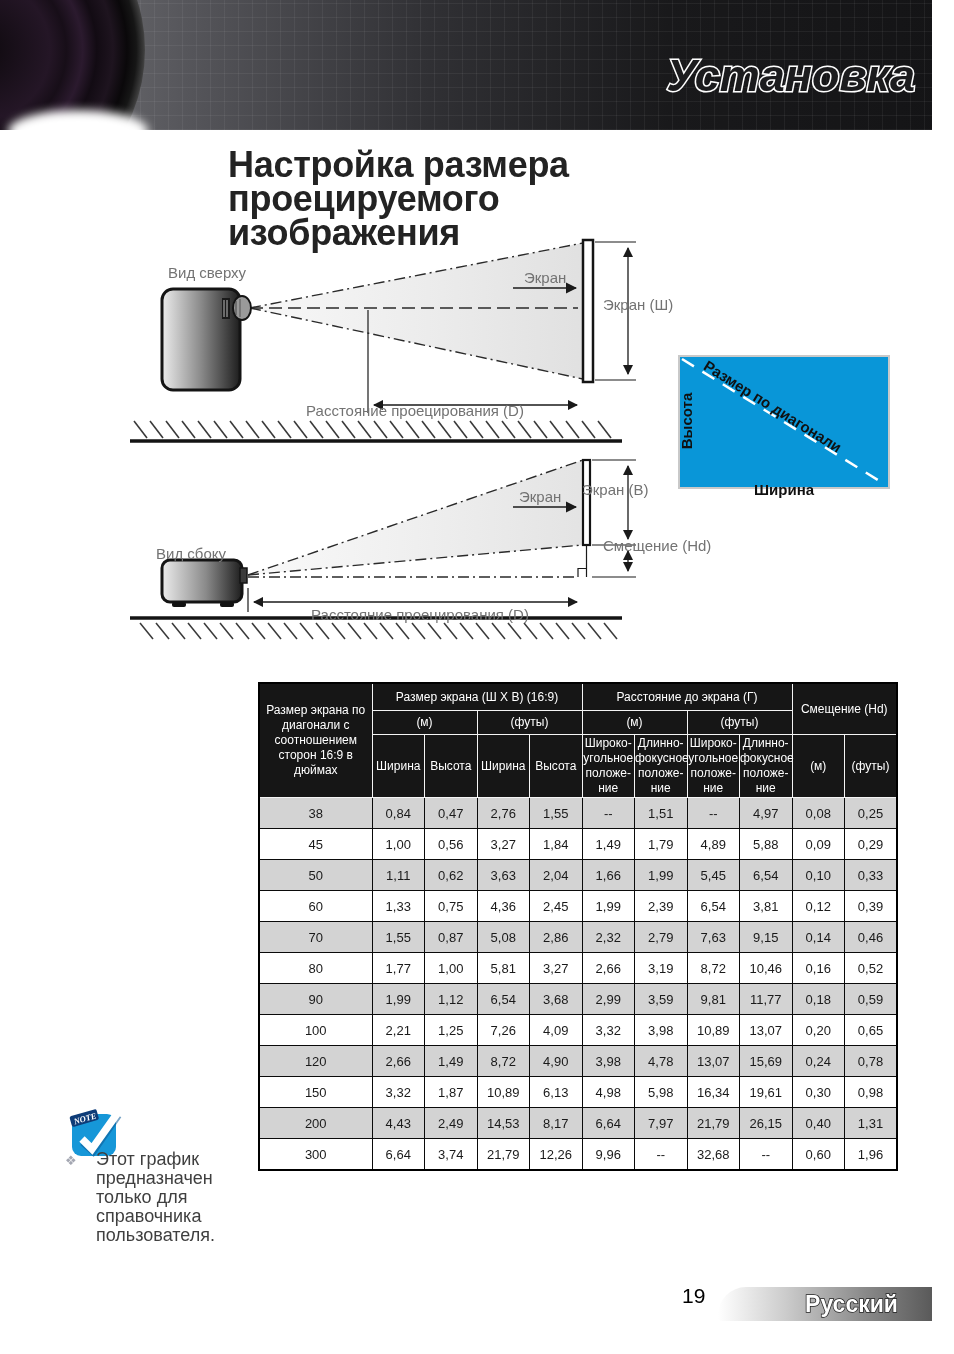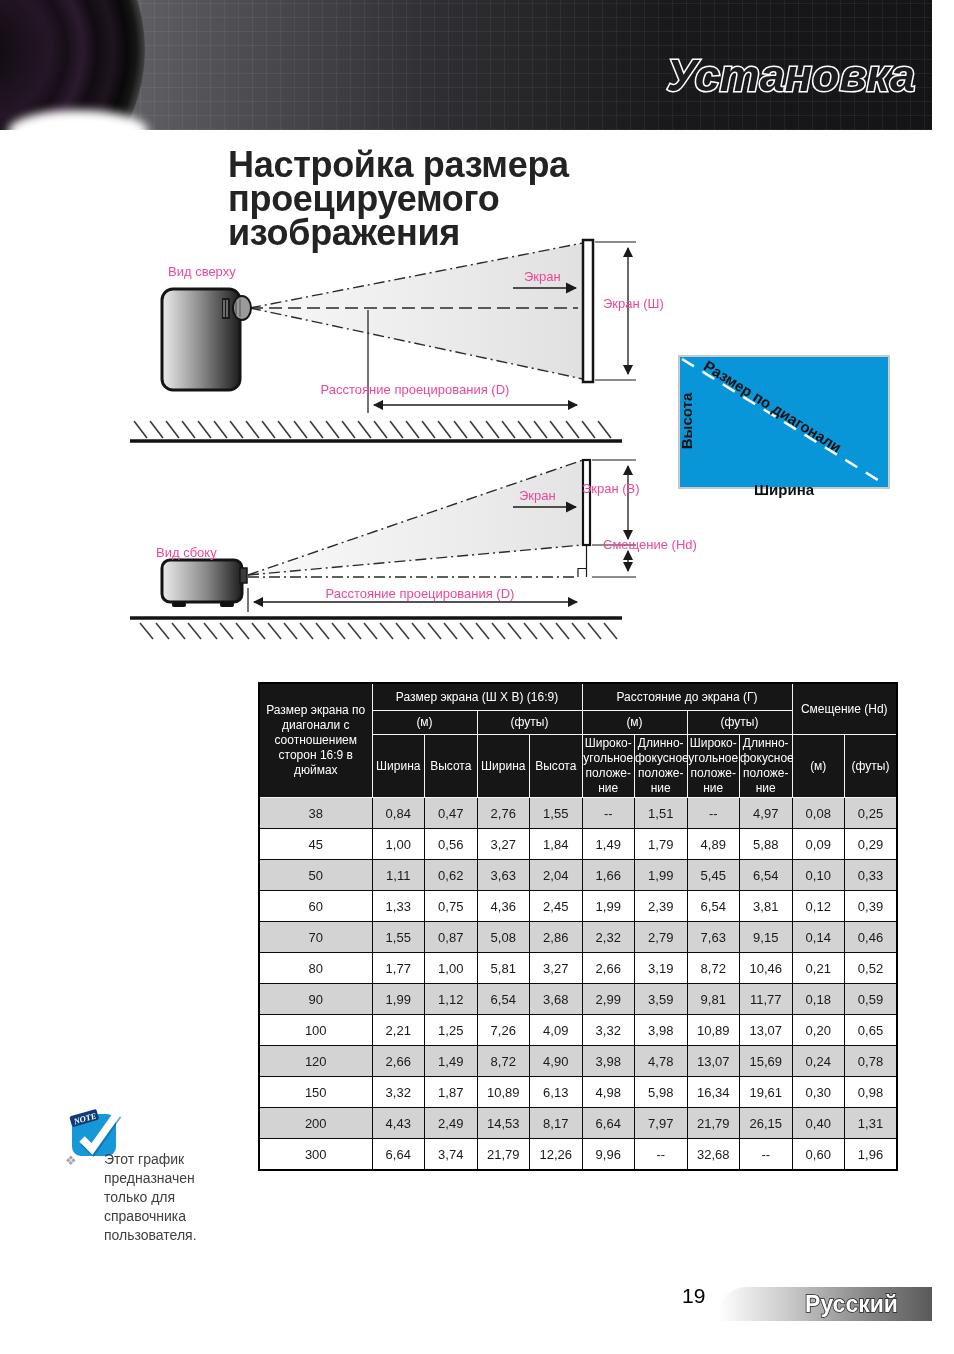--- a/index.html
+++ b/index.html
@@ -20,22 +20,22 @@
   .lens-glow{position:absolute;left:8px;top:110px;width:140px;height:42px;border-radius:50%;
     background:#fff;filter:blur(5px);}
   .banner-title-svg{position:absolute;left:560px;top:28px;}
 
   
   .page-title{position:absolute;left:228px;top:148px;width:510px;margin:0;
     font-size:36px;line-height:34px;font-weight:bold;color:#232323;letter-spacing:-.3px;}
 
   
   .diag-svg{position:absolute;overflow:visible;}
-  .lbl{position:absolute;font-size:13px;color:#ec4899;white-space:nowrap;}
-  .lbl-c{text-align:center;white-space:normal;}
+  .lbl{position:absolute;font-size:15px;color:#737373;white-space:nowrap;}
+  .lbl-c{text-align:center;white-space:normal;margin-top:20px;}
 
   
   .diagfig{position:absolute;left:678px;top:355px;width:208px;height:130px;
     border:2px solid #c9c9c9;box-sizing:content-box;}
   .diagfig-inner{position:absolute;inset:0;overflow:visible;}
   .fig-blue{position:absolute;inset:0;}
   .fig-diag-label{position:absolute;left:30px;top:0px;transform:rotate(32deg);
     transform-origin:0 0;font-size:15px;font-weight:bold;color:#101010;white-space:nowrap;}
   .fig-h-label{position:absolute;left:-43px;top:55px;width:100px;height:18px;text-align:center;
     transform:rotate(-90deg);font-size:15px;font-weight:bold;color:#101010;}
@@ -52,22 +52,22 @@
   th.pos-h{font-size:10.5px;line-height:1.12;white-space:pre-line;}
   th.grp{height:24px;font-size:12.5px;}
   th.unit{height:21px;font-size:12.5px;}
   table.size tbody td{border:1px solid #0a0a0a;text-align:center;font-size:13px;
     height:30px;padding:0 1px;color:#1a1a1a;}
   table.size tbody tr.alt td{background:#d3d3d3;}
 
   
   .note-icon-svg{position:absolute;left:70px;top:1106px;overflow:visible;}
   .note-bullet{position:absolute;left:65px;top:1153px;font-size:13px;color:#a4a7b2;}
-  .note-text{position:absolute;left:104px;top:1150px;width:118px;
-    font-size:14px;line-height:19px;color:#3f3f3f;}
+  .note-text{position:absolute;left:96px;top:1150px;width:118px;
+    font-size:18px;line-height:19px;color:#3f3f3f;}
 
   
   .page-number{position:absolute;left:682px;top:1284px;font-size:21px;color:#000000;}
   .footer-bar{position:absolute;left:718px;top:1287px;width:236px;height:34px;
     border-radius:28px 0 0 4px;
     background:linear-gradient(90deg,#ffffff 0%,#cdcdcd 28%,#8a8a8a 62%,#4a4a4a 100%);text-align:center;}
 </style>
 </head>
 <body>
 
@@ -375,21 +375,21 @@
           <tr>
             <td>80</td>
             <td>1,77</td>
             <td>1,00</td>
             <td>5,81</td>
             <td>3,27</td>
             <td>2,66</td>
             <td>3,19</td>
             <td>8,72</td>
             <td>10,46</td>
-            <td>0,21</td>
+            <td>0,16</td>
             <td>0,52</td>
           </tr>
           <tr class="alt">
             <td>90</td>
             <td>1,99</td>
             <td>1,12</td>
             <td>6,54</td>
             <td>3,68</td>
             <td>2,99</td>
             <td>3,59</td>

